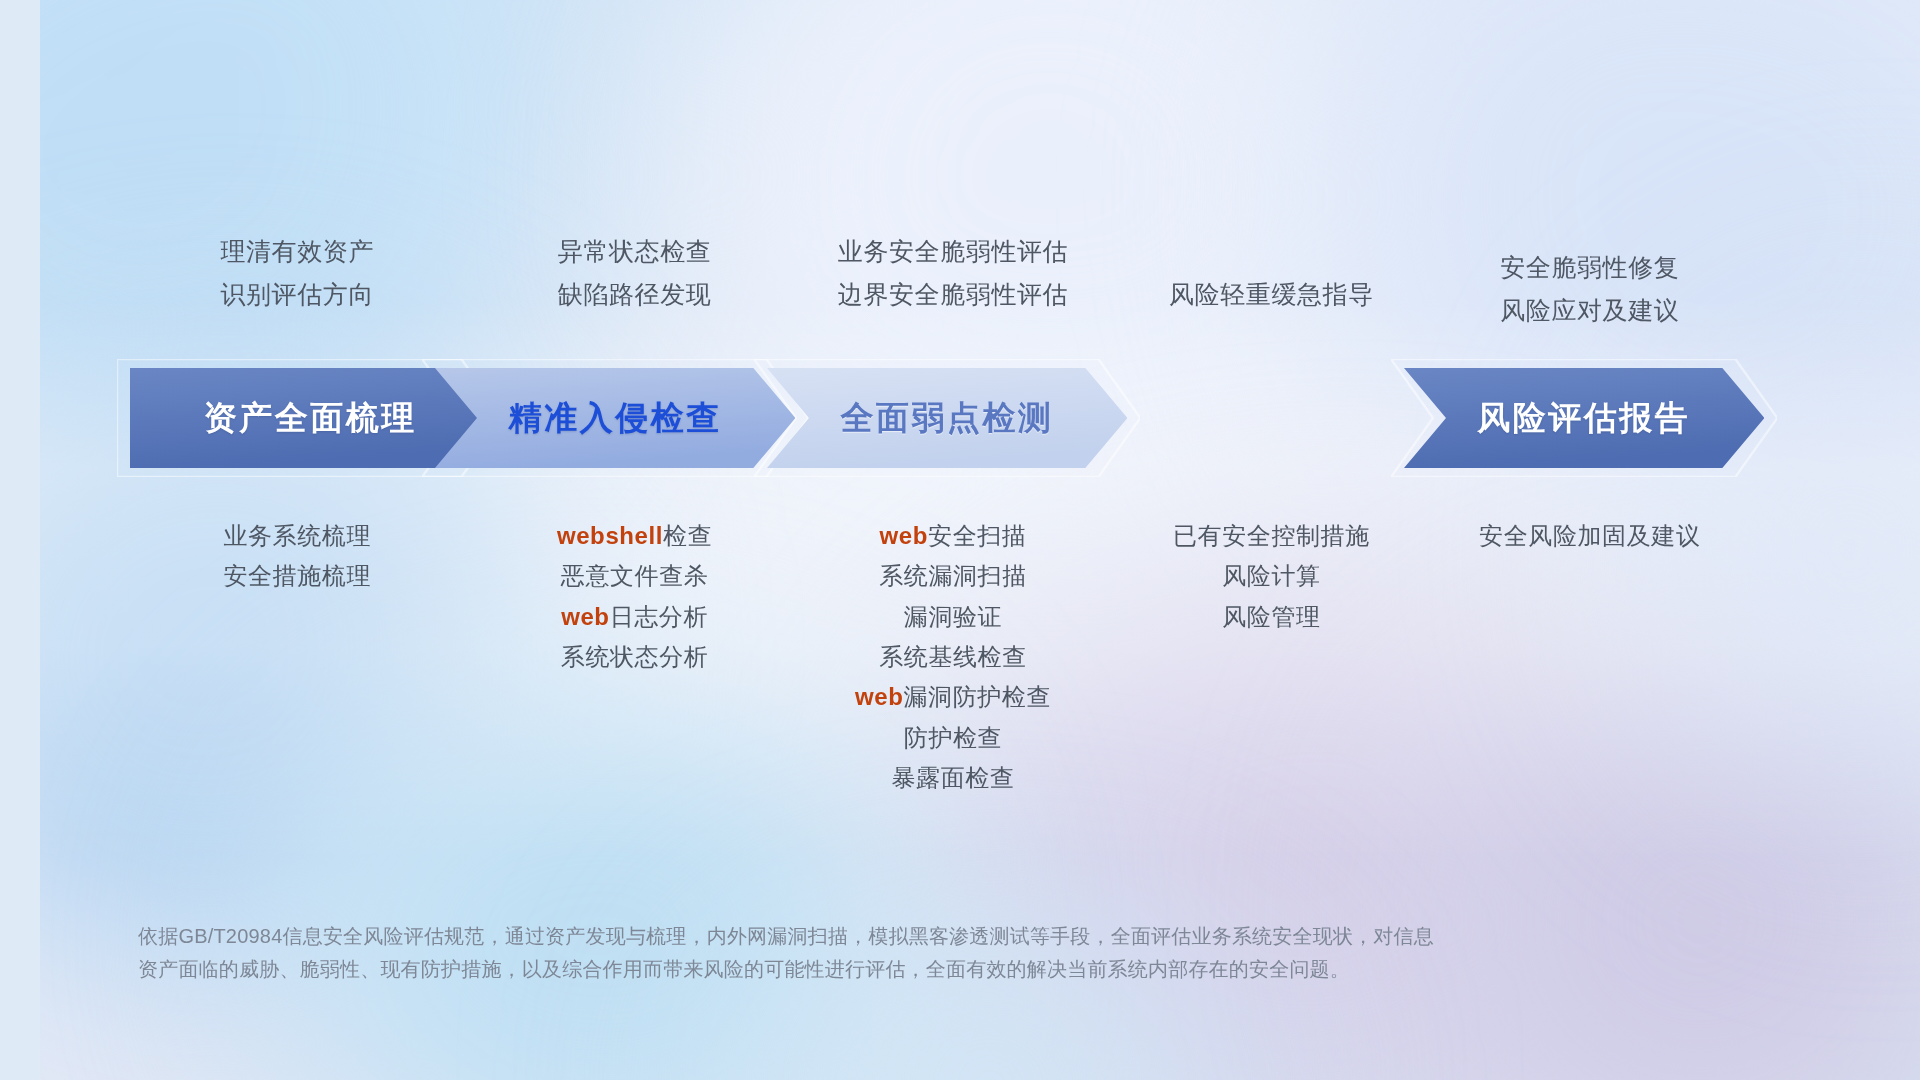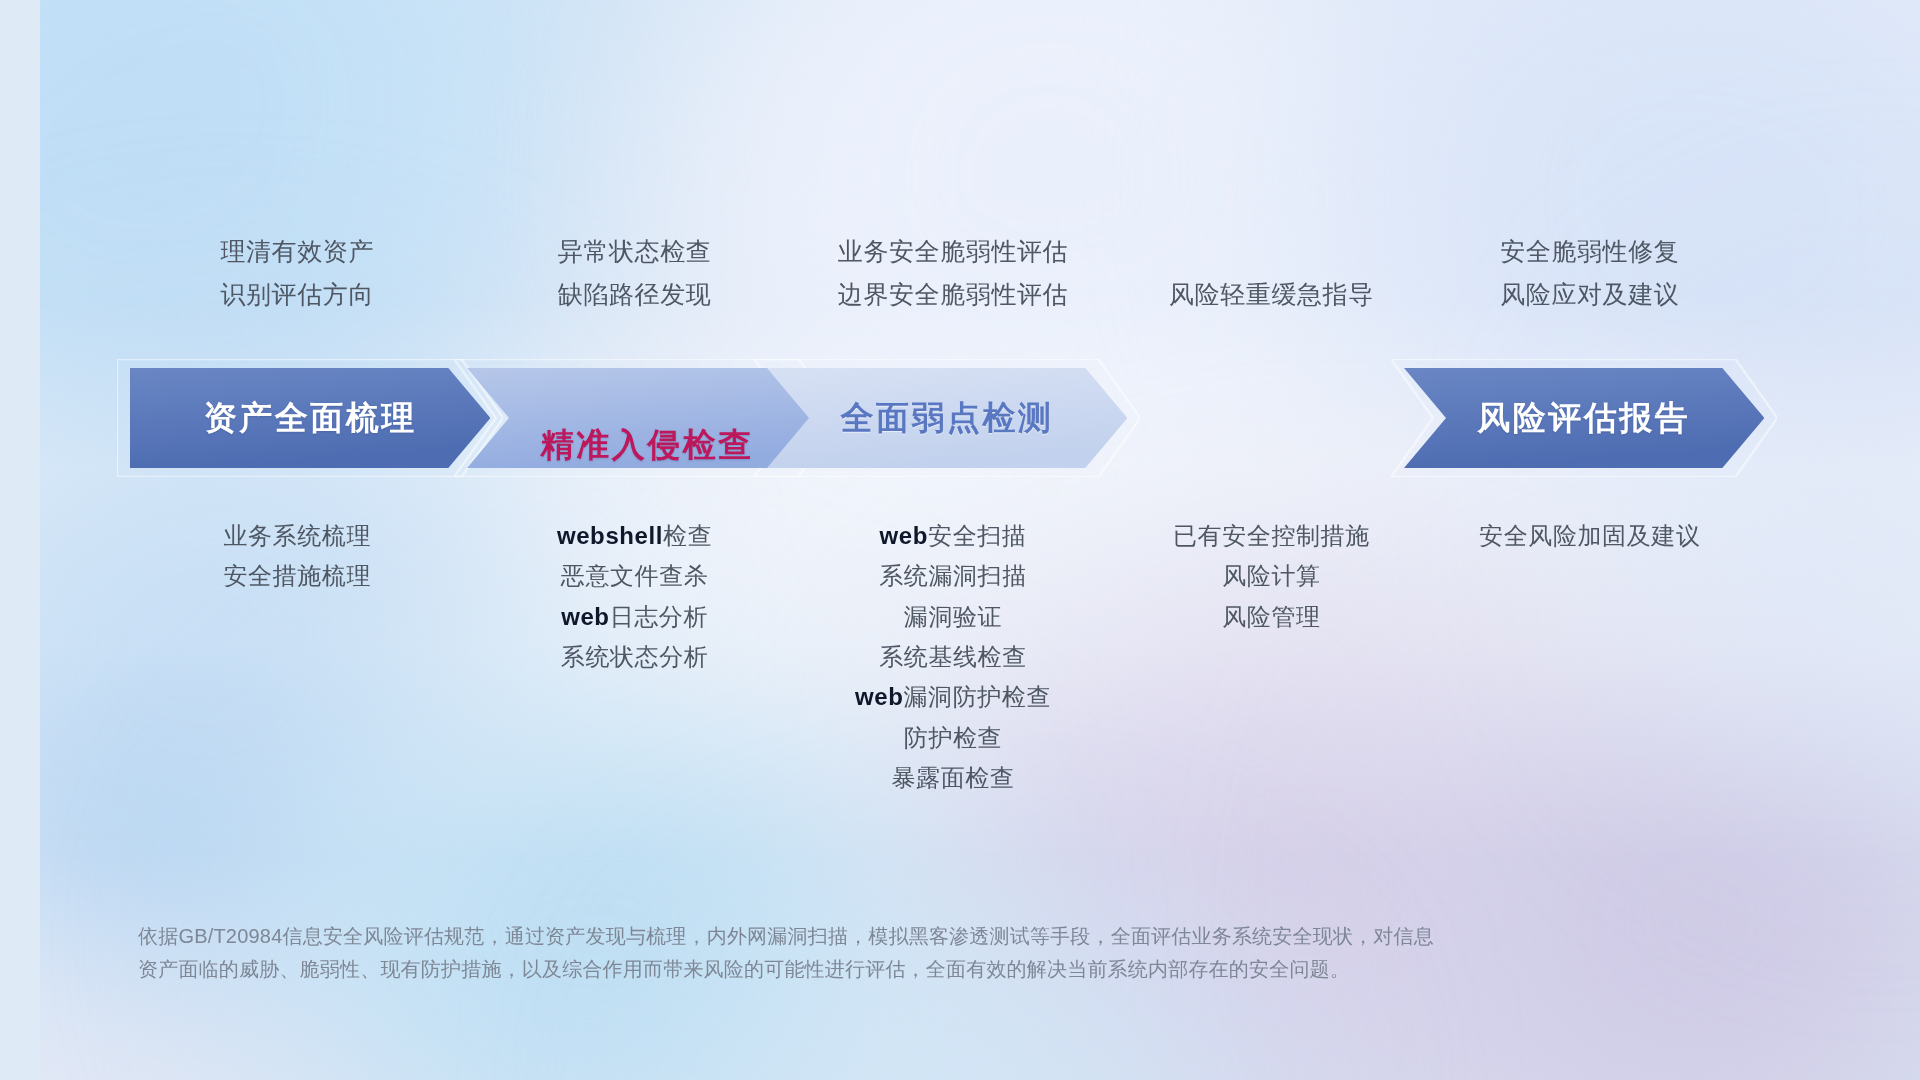--- a/index.html
+++ b/index.html
@@ -45,21 +45,21 @@
   
   #content{position:absolute;inset:0;}
 
   .col-top, .col-bot{
     position:absolute;text-align:center;
     color:#4e5763;
   }
   .col-top{font-size:25px;line-height:1.72;letter-spacing:.6px;}
   .col-bot{font-size:24px;line-height:1.68;letter-spacing:.6px;}
   .col-top div, .col-bot div{white-space:nowrap;}
-  .lead{font-weight:bold;color:#0f172a;}
+  .lead{font-weight:bold;color:#c2410c;}
 
   
   #band{position:absolute;left:0;top:368px;width:1920px;height:107px;}
   .chev{
     position:absolute;top:0;height:100px;
     display:flex;align-items:center;justify-content:center;
     font-size:33px;font-weight:bold;letter-spacing:2.5px;
     color:#ffffff;
     text-shadow:0 1px 2px rgba(40,60,110,.22);
   }
@@ -98,42 +98,42 @@
           <div>异常状态检查</div>
           <div>缺陷路径发现</div>
         </div>
         <div class="col-top" style="left: 653px; width: 520px; top: 230px;">
           <div>业务安全脆弱性评估</div>
           <div>边界安全脆弱性评估</div>
         </div>
         <div class="col-top" style="left: 971.4px; width: 520px; top: 273px;">
           <div>风险轻重缓急指导</div>
         </div>
-        <div class="col-top" style="left: 1289.8px; width: 520px; top: 230px; font-family: Liberation Serif, serif;">
+        <div class="col-top" style="left: 1289.8px; width: 520px; top: 246px; font-family: Liberation Serif, serif;">
           <div>安全脆弱性修复</div>
           <div>风险应对及建议</div>
         </div>
       </div>
     <div id="band">
         <div class="chev" style="left: 90px; width: 360.4px; color: rgb(255, 255, 255);">
           <svg class="halo" viewBox="0 0 386.4 118" preserveAspectRatio="none">
        <polygon points="0,0 344.4,0 386.4,59 344.4,118 0,118" fill="none" stroke="rgba(255,255,255,.85)" stroke-width="2.4"></polygon>
      </svg>
      <svg class="shape" viewBox="0 0 360.4 100" preserveAspectRatio="none">
        <defs>
          <linearGradient id="g0" x1="0" y1="0" x2="0.25" y2="1">
            <stop offset="0%" stop-color="#6a86c4"></stop>
            <stop offset="100%" stop-color="#4d6cb1"></stop>
          </linearGradient>
        </defs>
        <polygon points="0,0 318.4,0 360.4,50 318.4,100 0,100" fill="url(#g0)"></polygon>
      </svg>
      <span class="inner">资产全面梳理</span>
         </div>
-        <div class="chev" style="left: 427px; width: 360.4px; color: #be185d; align-items: flex-end;">
+        <div class="chev" style="left: 395px; width: 360.4px; color: #1d4ed8;">
           <svg class="halo" viewBox="0 0 386.4 118" preserveAspectRatio="none">
        <polygon points="0,0 344.4,0 386.4,59 344.4,118 0,118 42,59" fill="none" stroke="rgba(255,255,255,.85)" stroke-width="2.4"></polygon>
      </svg>
      <svg class="shape" viewBox="0 0 360.4 100" preserveAspectRatio="none">
        <defs>
          <linearGradient id="g1" x1="0" y1="0" x2="0.25" y2="1">
            <stop offset="0%" stop-color="#b6c7e9"></stop>
            <stop offset="100%" stop-color="#93ace0"></stop>
          </linearGradient>
        </defs>

